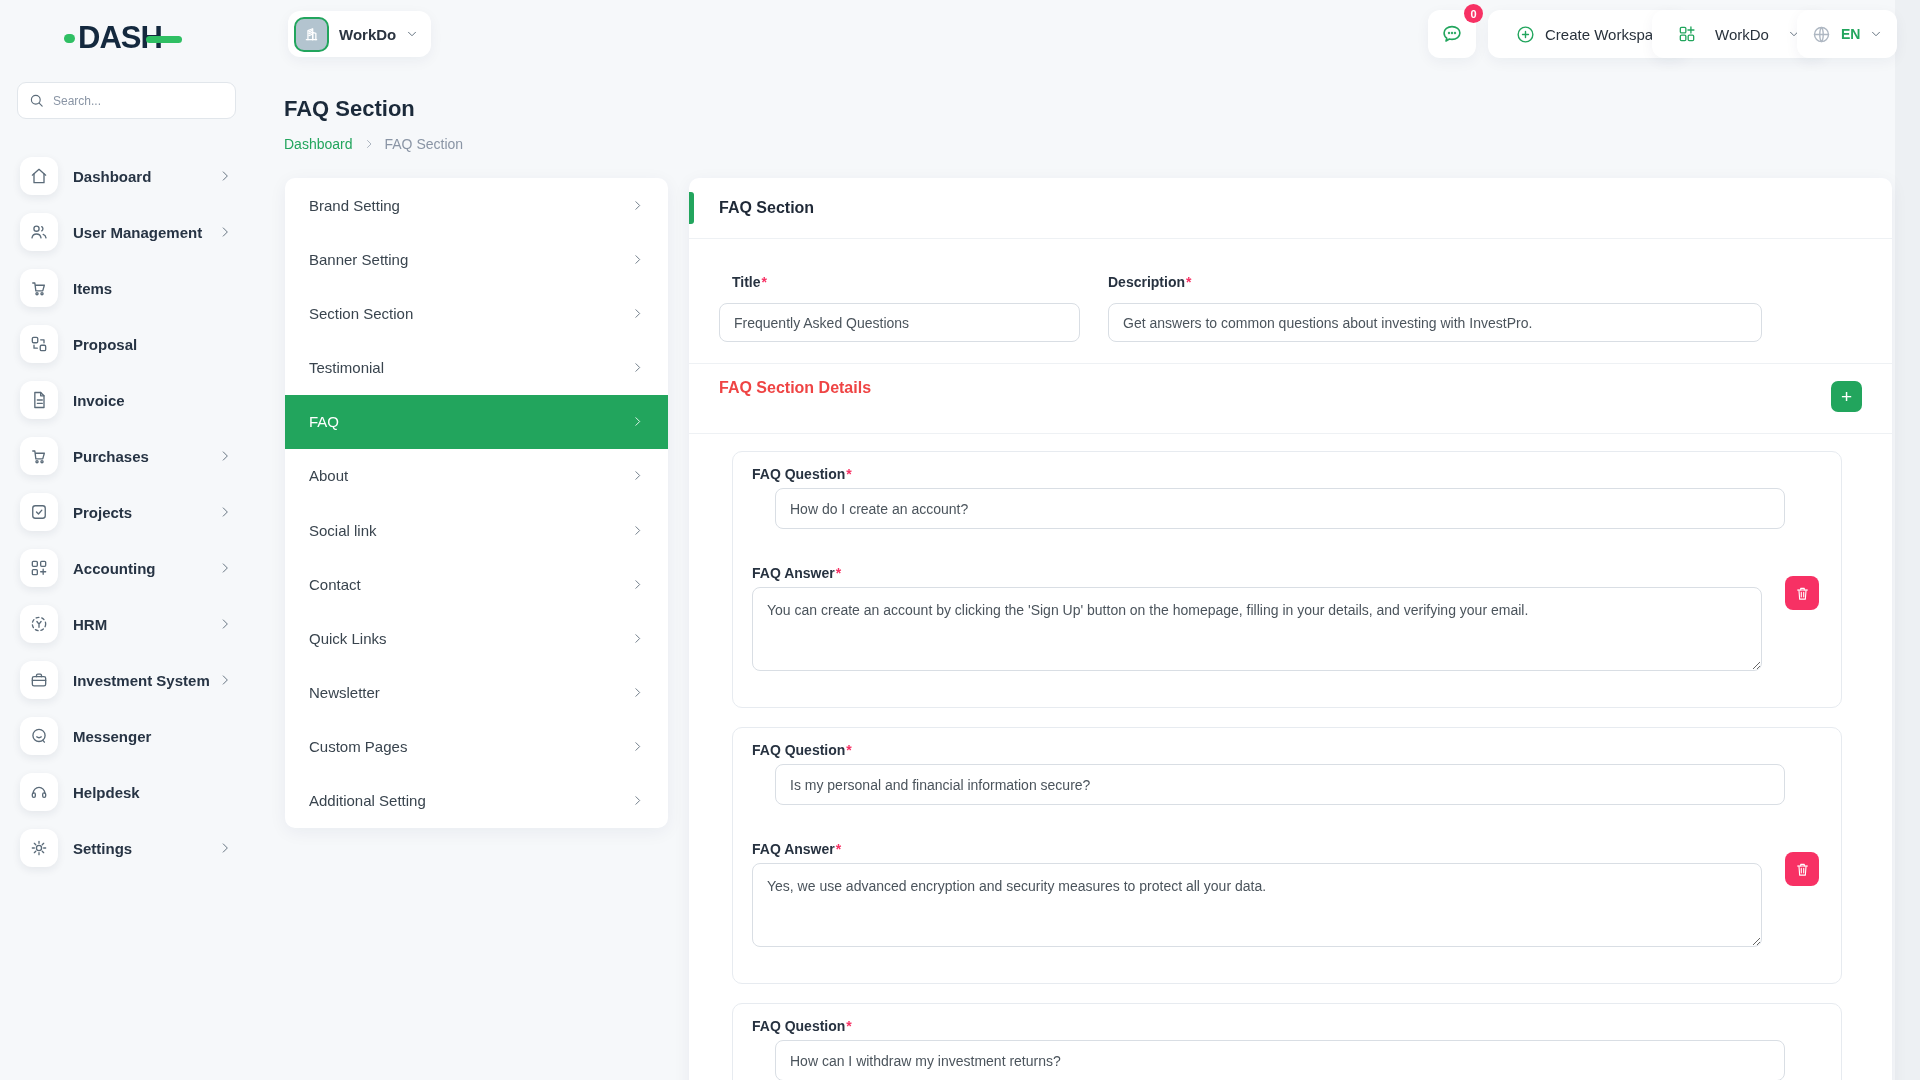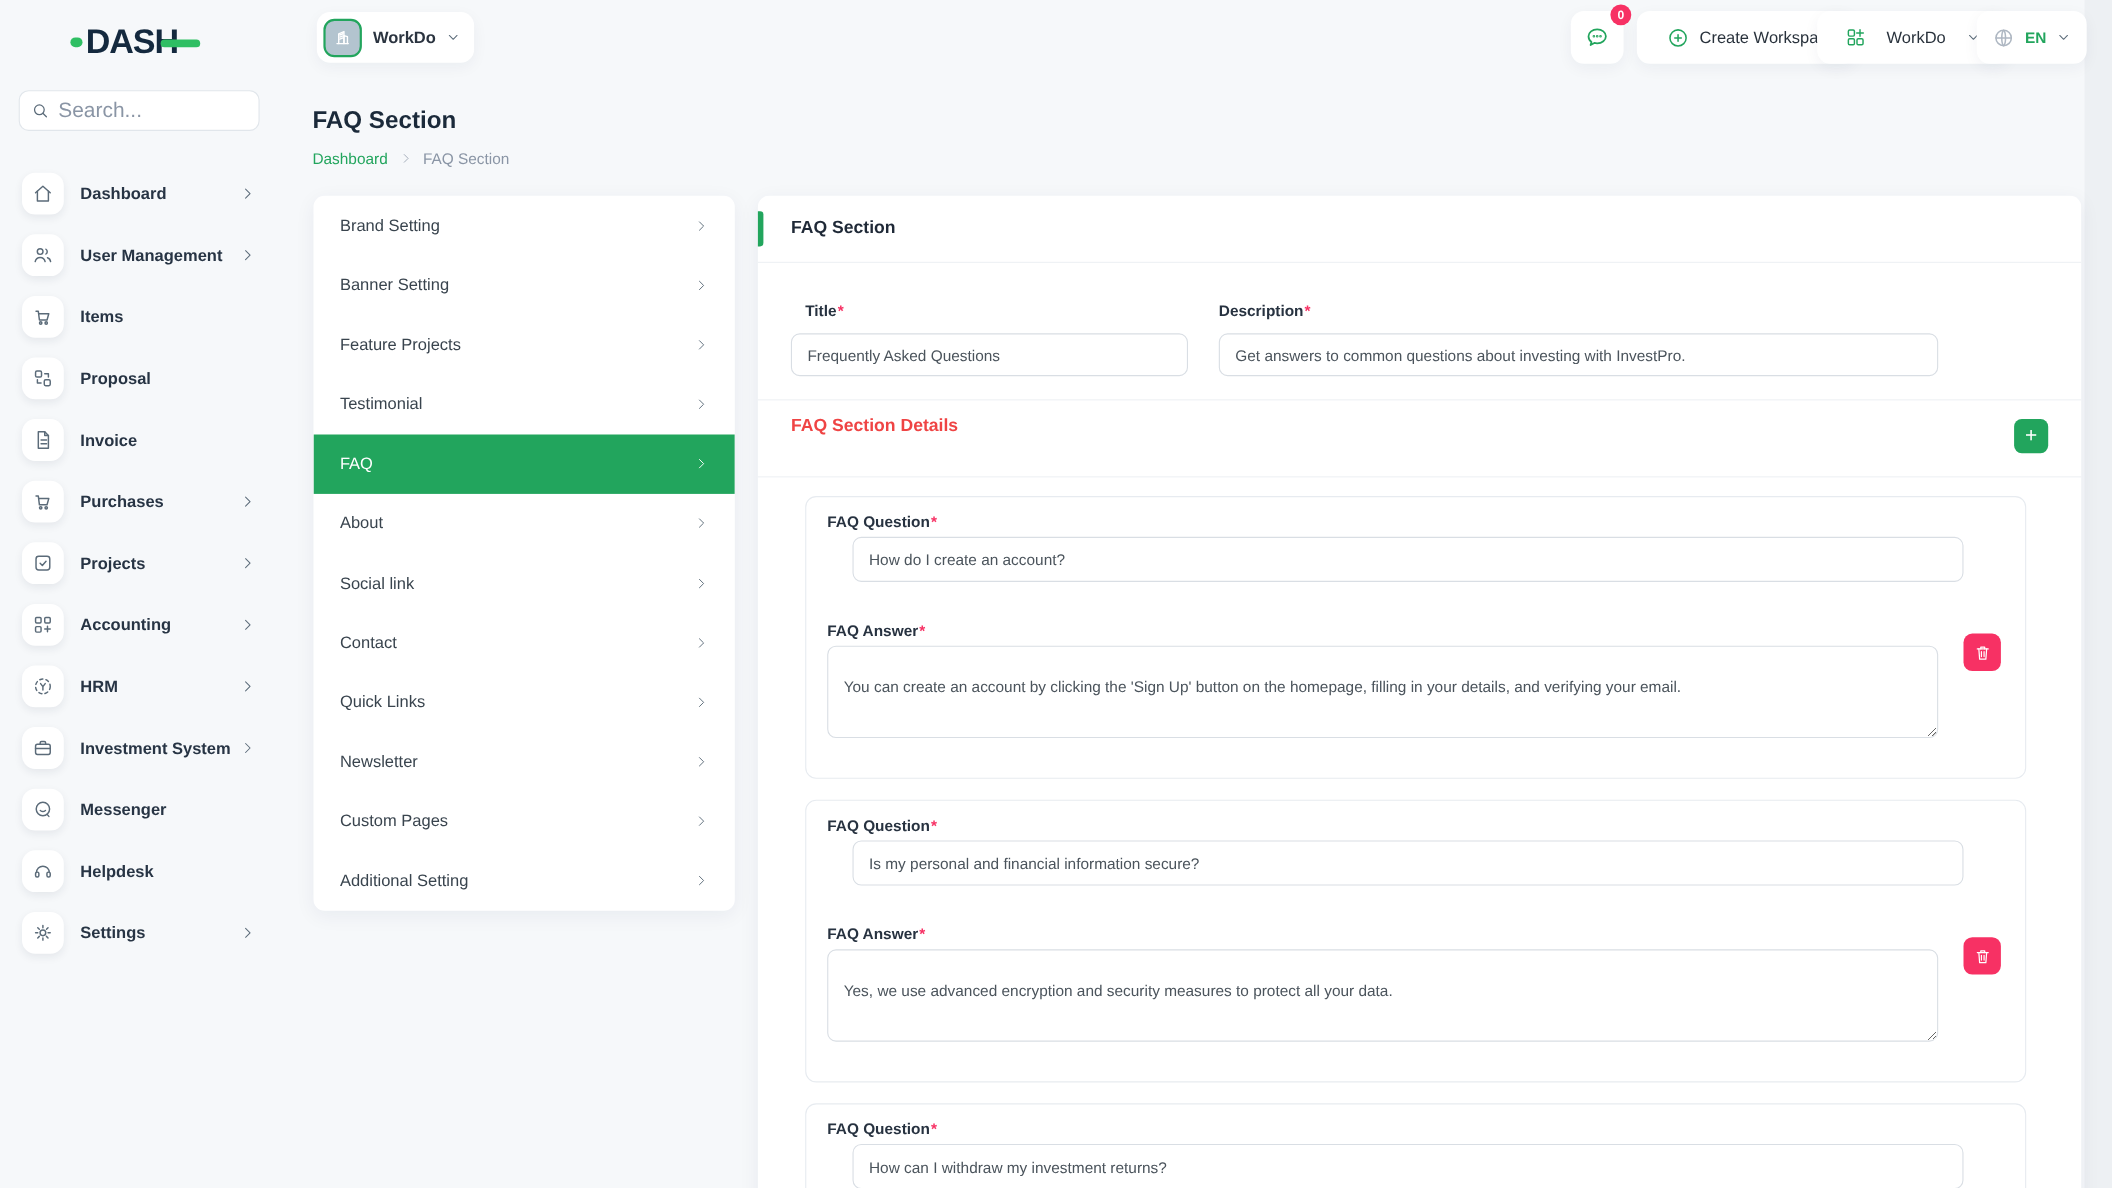--- a/index.html
+++ b/index.html
@@ -16,21 +16,21 @@
   .scroll-strip { position:absolute; right:0; top:0; width:25px; height:1080px; background:#edf0f3; }
 
   
   .sidebar { position:absolute; left:0; top:0; width:256px; height:1080px; }
   .logo { position:absolute; left:64px; top:20px; display:flex; align-items:center; }
   .logo-dot { width:11px; height:9px; border-radius:5px; background:#2fbf63; margin-right:3px; }
   .logo-text { font-size:31px; font-weight:800; letter-spacing:-1px; color:#14293e; }
   .logo-bar { width:36px; height:7px; border-radius:4px; background:#2fbf63; margin-left:-16px; margin-top:2px; }
   .search-box { position:absolute; left:17px; top:82px; width:219px; height:37px; background:#fff;
     border:1px solid #e1e6eb; border-radius:9px; display:flex; align-items:center; padding:0 10px; }
-  .search-box input { border:none; outline:none; width:100%; margin-left:8px; font-size:19px;
+  .search-box input { border:none; outline:none; width:100%; margin-left:8px; font-size:12px;
     color:#4a5560; background:transparent; font-family:"Liberation Sans", sans-serif; }
   .search-box input::placeholder { color:#8a95a5; }
 
   .nav { position:absolute; left:0; top:148px; width:256px; }
   .nav-item { height:56px; display:flex; align-items:center; padding:0 24px 0 20px; cursor:pointer; }
   .icon-tile { width:38px; height:38px; border-radius:12px; background:#fff;
     box-shadow:0 3px 8px rgba(25,42,70,.08); display:flex; align-items:center; justify-content:center; flex:0 0 38px; }
   .nav-label { margin-left:15px; font-size:15px; font-weight:700; color:#273444; }
   .nav-chevron { margin-left:auto; }
 
@@ -91,21 +91,21 @@
   .add-btn { position:absolute; left:1142px; top:203px; width:31px; height:31px; border-radius:7px; border:none;
     background:#22a55d; color:#fff; font-size:19px; line-height:31px; cursor:pointer;
     display:flex; align-items:center; justify-content:center; }
 
   .faq-item { position:absolute; left:43px; width:1110px; height:257px; background:#fff;
     border:1px solid #e7ebf0; border-radius:10px; }
   .faq-item .q-label { left:19px; top:14px; }
   .faq-item .q-input { left:19px; top:36px; width:1010px; height:41px;margin-left:23px; }
   .faq-item .a-label { left:19px; top:113px; }
   .faq-item .a-area { position:absolute; left:19px; top:135px; width:1010px; height:84px;
-    border:1px solid #d9dee4; border-radius:8px; padding:28px 14px; font-size:14px; color:#4b545c;
+    border:1px solid #d9dee4; border-radius:8px; padding:14px 14px; font-size:14px; color:#4b545c;
     font-family:"Liberation Sans", sans-serif; outline:none; }
   .del-btn { position:absolute; right:22px; top:124px; width:34px; height:34px; border:none; border-radius:8px;
     background:#f73164; display:flex; align-items:center; justify-content:center; cursor:pointer; }
   .faq-1 { top:273px; } .faq-2 { top:549px; } .faq-3 { top:825px; }
 </style>
 </head>
 <body>
 
 <div id="app">
   <div class="scroll-strip"></div>
@@ -393,21 +393,21 @@
     </div>
     <div class="menu-item">
       <span>Banner Setting</span>
       <span class="nav-chevron">
           <svg class="ic" width="13" height="13" viewBox="0 0 24 24">
             <path d="M9 5l7 7-7 7"></path>
           </svg>
         </span>
     </div>
     <div class="menu-item">
-      <span>Feature Projects</span>
+      <span>Section Section</span>
       <span class="nav-chevron">
           <svg class="ic" width="13" height="13" viewBox="0 0 24 24">
             <path d="M9 5l7 7-7 7"></path>
           </svg>
         </span>
     </div>
     <div class="menu-item">
       <span>Testimonial</span>
       <span class="nav-chevron">
           <svg class="ic" width="13" height="13" viewBox="0 0 24 24">

